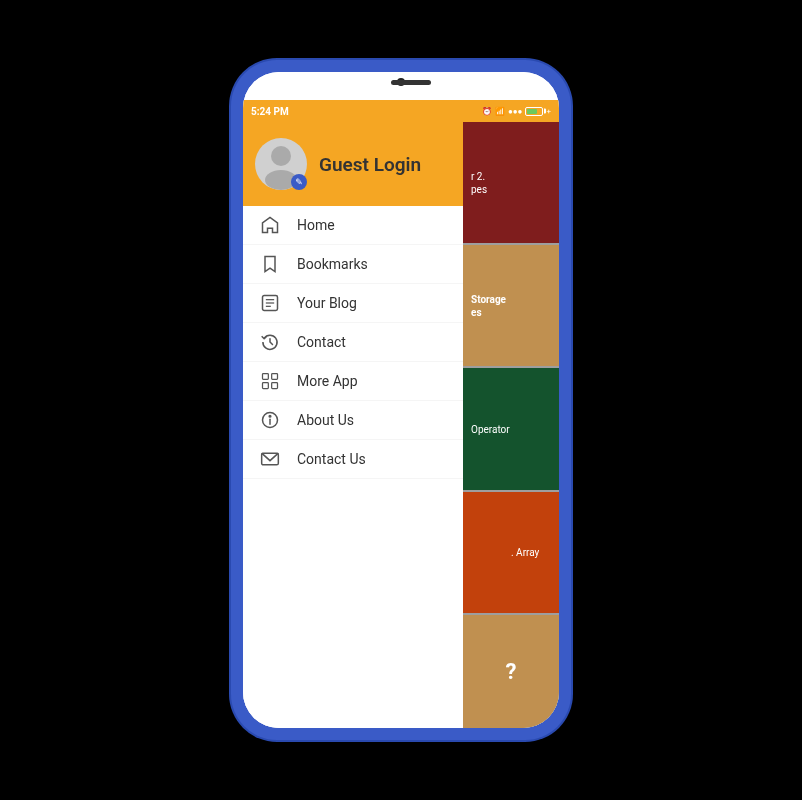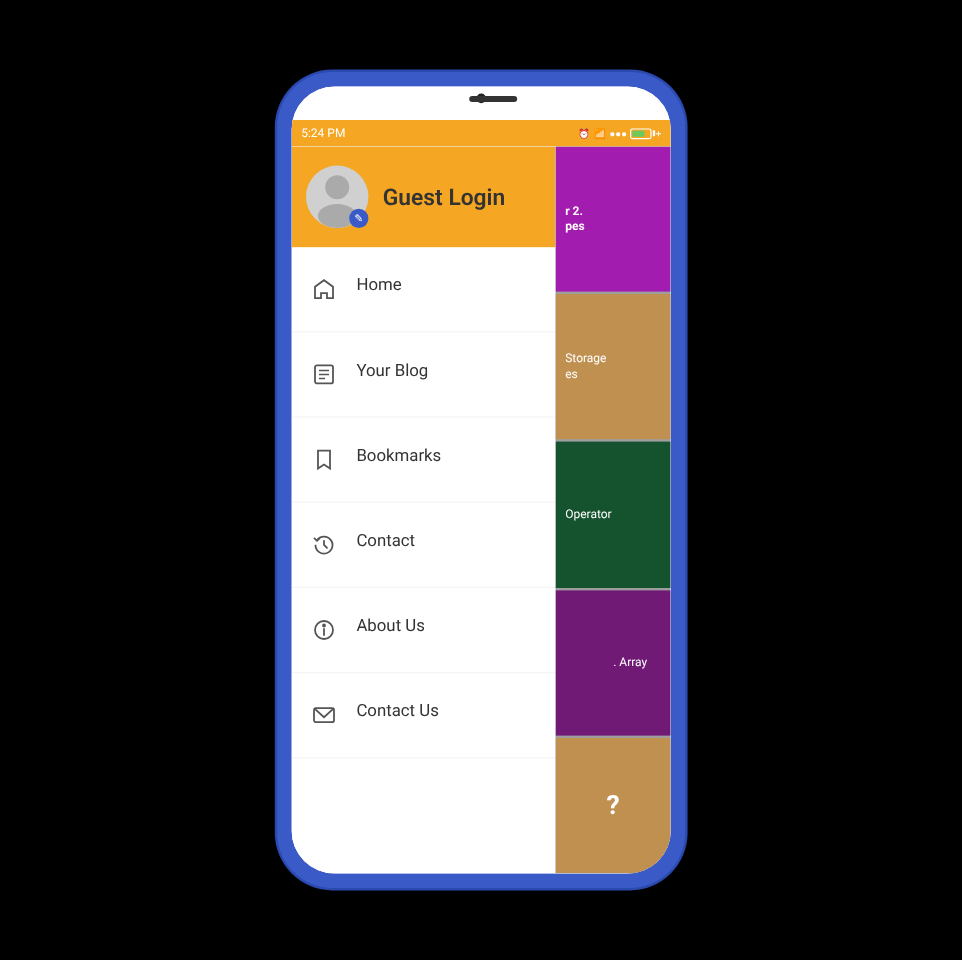--- a/index.html
+++ b/index.html
@@ -84,21 +84,21 @@
       display: flex;
       align-items: center;
       justify-content: space-between;
       padding: 0 8px;
       flex-shrink: 0;
     }
 
     .status-time {
       color: #fff;
       font-size: 10px;
-      font-weight: 400;
+      font-weight: 700;
     }
 
     .status-icons {
       display: flex;
       align-items: center;
       gap: 3px;
     }
 
     .status-icon-small {
       color: #fff;
@@ -202,22 +202,22 @@
       font-weight: 600;
       color: #333;
     }
 
     .drawer-menu {
       list-style: none;
     }
 
     .drawer-menu-item {
       display: flex;
-      align-items: flex-start;
-      padding: 24px 16px;
+      align-items: center;
+      padding: 8px 16px;
       gap: 16px;
       cursor: pointer;
       border-bottom: 1px solid #f5f5f5;
     }
 
     .menu-icon {
       width: 22px;
       height: 22px;
       display: flex;
       align-items: center;
@@ -330,51 +330,62 @@
                 <svg class="icon-svg" viewBox="0 0 24 24">
                   <path d="M3 9.5L12 3l9 6.5V21H15v-5h-6v5H3V9.5z" stroke="#555" stroke-width="1.8" fill="none"></path>
                 </svg>
               </div>
               <span class="menu-label">Home</span>
             </li>
 
             <li class="drawer-menu-item">
               <div class="menu-icon">
                 <svg class="icon-svg" viewBox="0 0 24 24">
+                  <path d="M6 3h12v18l-6-4-6 4V3z" stroke="#555" stroke-width="1.8" fill="none"></path>
+                </svg>
+              </div>
+              <span class="menu-label">Bookmarks</span>
+            </li>
+
+            <li class="drawer-menu-item">
+              <div class="menu-icon">
+                <svg class="icon-svg" viewBox="0 0 24 24">
                   <rect x="3" y="3" width="18" height="18" rx="2" stroke="#555" stroke-width="1.8" fill="none"></rect>
                   <line x1="7" y1="8" x2="17" y2="8" stroke="#555" stroke-width="1.5"></line>
                   <line x1="7" y1="12" x2="17" y2="12" stroke="#555" stroke-width="1.5"></line>
                   <line x1="7" y1="16" x2="13" y2="16" stroke="#555" stroke-width="1.5"></line>
                 </svg>
               </div>
               <span class="menu-label">Your Blog</span>
             </li>
 
             <li class="drawer-menu-item">
               <div class="menu-icon">
                 <svg class="icon-svg" viewBox="0 0 24 24">
-                  <path d="M6 3h12v18l-6-4-6 4V3z" stroke="#555" stroke-width="1.8" fill="none"></path>
-                </svg>
-              </div>
-              <span class="menu-label">Bookmarks</span>
-            </li>
-
-            <li class="drawer-menu-item">
-              <div class="menu-icon">
-                <svg class="icon-svg" viewBox="0 0 24 24">
                   <path d="M12 8v4l3 3" stroke="#555" stroke-width="1.8" stroke-linecap="round" fill="none"></path>
                   <path d="M3.5 12A8.5 8.5 0 1 0 5 7.5" stroke="#555" stroke-width="1.8" fill="none"></path>
                   <polyline points="2 5 5 8 8 5" stroke="#555" stroke-width="1.8" fill="none" stroke-linejoin="round"></polyline>
                 </svg>
               </div>
               <span class="menu-label">Contact</span>
             </li>
 
 
 
+            <li class="drawer-menu-item">
+              <div class="menu-icon">
+                <svg class="icon-svg" viewBox="0 0 24 24">
+                  <rect x="3" y="3" width="7" height="7" rx="1" stroke="#555" stroke-width="1.5" fill="none"></rect>
+                  <rect x="14" y="3" width="7" height="7" rx="1" stroke="#555" stroke-width="1.5" fill="none"></rect>
+                  <rect x="3" y="14" width="7" height="7" rx="1" stroke="#555" stroke-width="1.5" fill="none"></rect>
+                  <rect x="14" y="14" width="7" height="7" rx="1" stroke="#555" stroke-width="1.5" fill="none"></rect>
+                </svg>
+              </div>
+              <span class="menu-label">More App</span>
+            </li>
 
             <li class="drawer-menu-item">
               <div class="menu-icon">
                 <svg class="icon-svg" viewBox="0 0 24 24">
                   <circle cx="12" cy="12" r="9" stroke="#555" stroke-width="1.8" fill="none"></circle>
                   <line x1="12" y1="11" x2="12" y2="17" stroke="#555" stroke-width="1.8" stroke-linecap="round"></line>
                   <circle cx="12" cy="7.5" r="1" fill="#555"></circle>
                 </svg>
               </div>
               <span class="menu-label">About Us</span>
@@ -386,30 +397,30 @@
                   <rect x="2" y="5" width="20" height="14" rx="2" stroke="#555" stroke-width="1.8" fill="none"></rect>
                   <polyline points="2,5 12,14 22,5" stroke="#555" stroke-width="1.8" fill="none"></polyline>
                 </svg>
               </div>
               <span class="menu-label">Contact Us</span>
             </li>
           </ul>
         </div>
 
         <div class="right-content">
-          <div class="content-card" style="background:#a21caf;font-weight:bold;">
+          <div class="content-card" style="background:#7f1d1d;">
             <span class="content-card-text">r 2.<br>pes</span>
           </div>
-          <div class="content-card" style="background:#c09050;">
+          <div class="content-card" style="background:#c09050;font-weight:bold;">
             <span class="content-card-text">Storage<br>es</span>
           </div>
           <div class="content-card" style="background:#14532d;">
             <span class="content-card-text">Operator</span>
           </div>
-          <div class="content-card" style="background:#701a75;padding-left:48px;">
+          <div class="content-card" style="background:#c2410c;padding-left:48px;">
             <span class="content-card-text">. Array</span>
           </div>
           <div class="content-card-question" style="background:#c09050;">
             <span class="question-mark">?</span>
           </div>
         </div>
       </div>
     </div>
   </div>
 </div>

